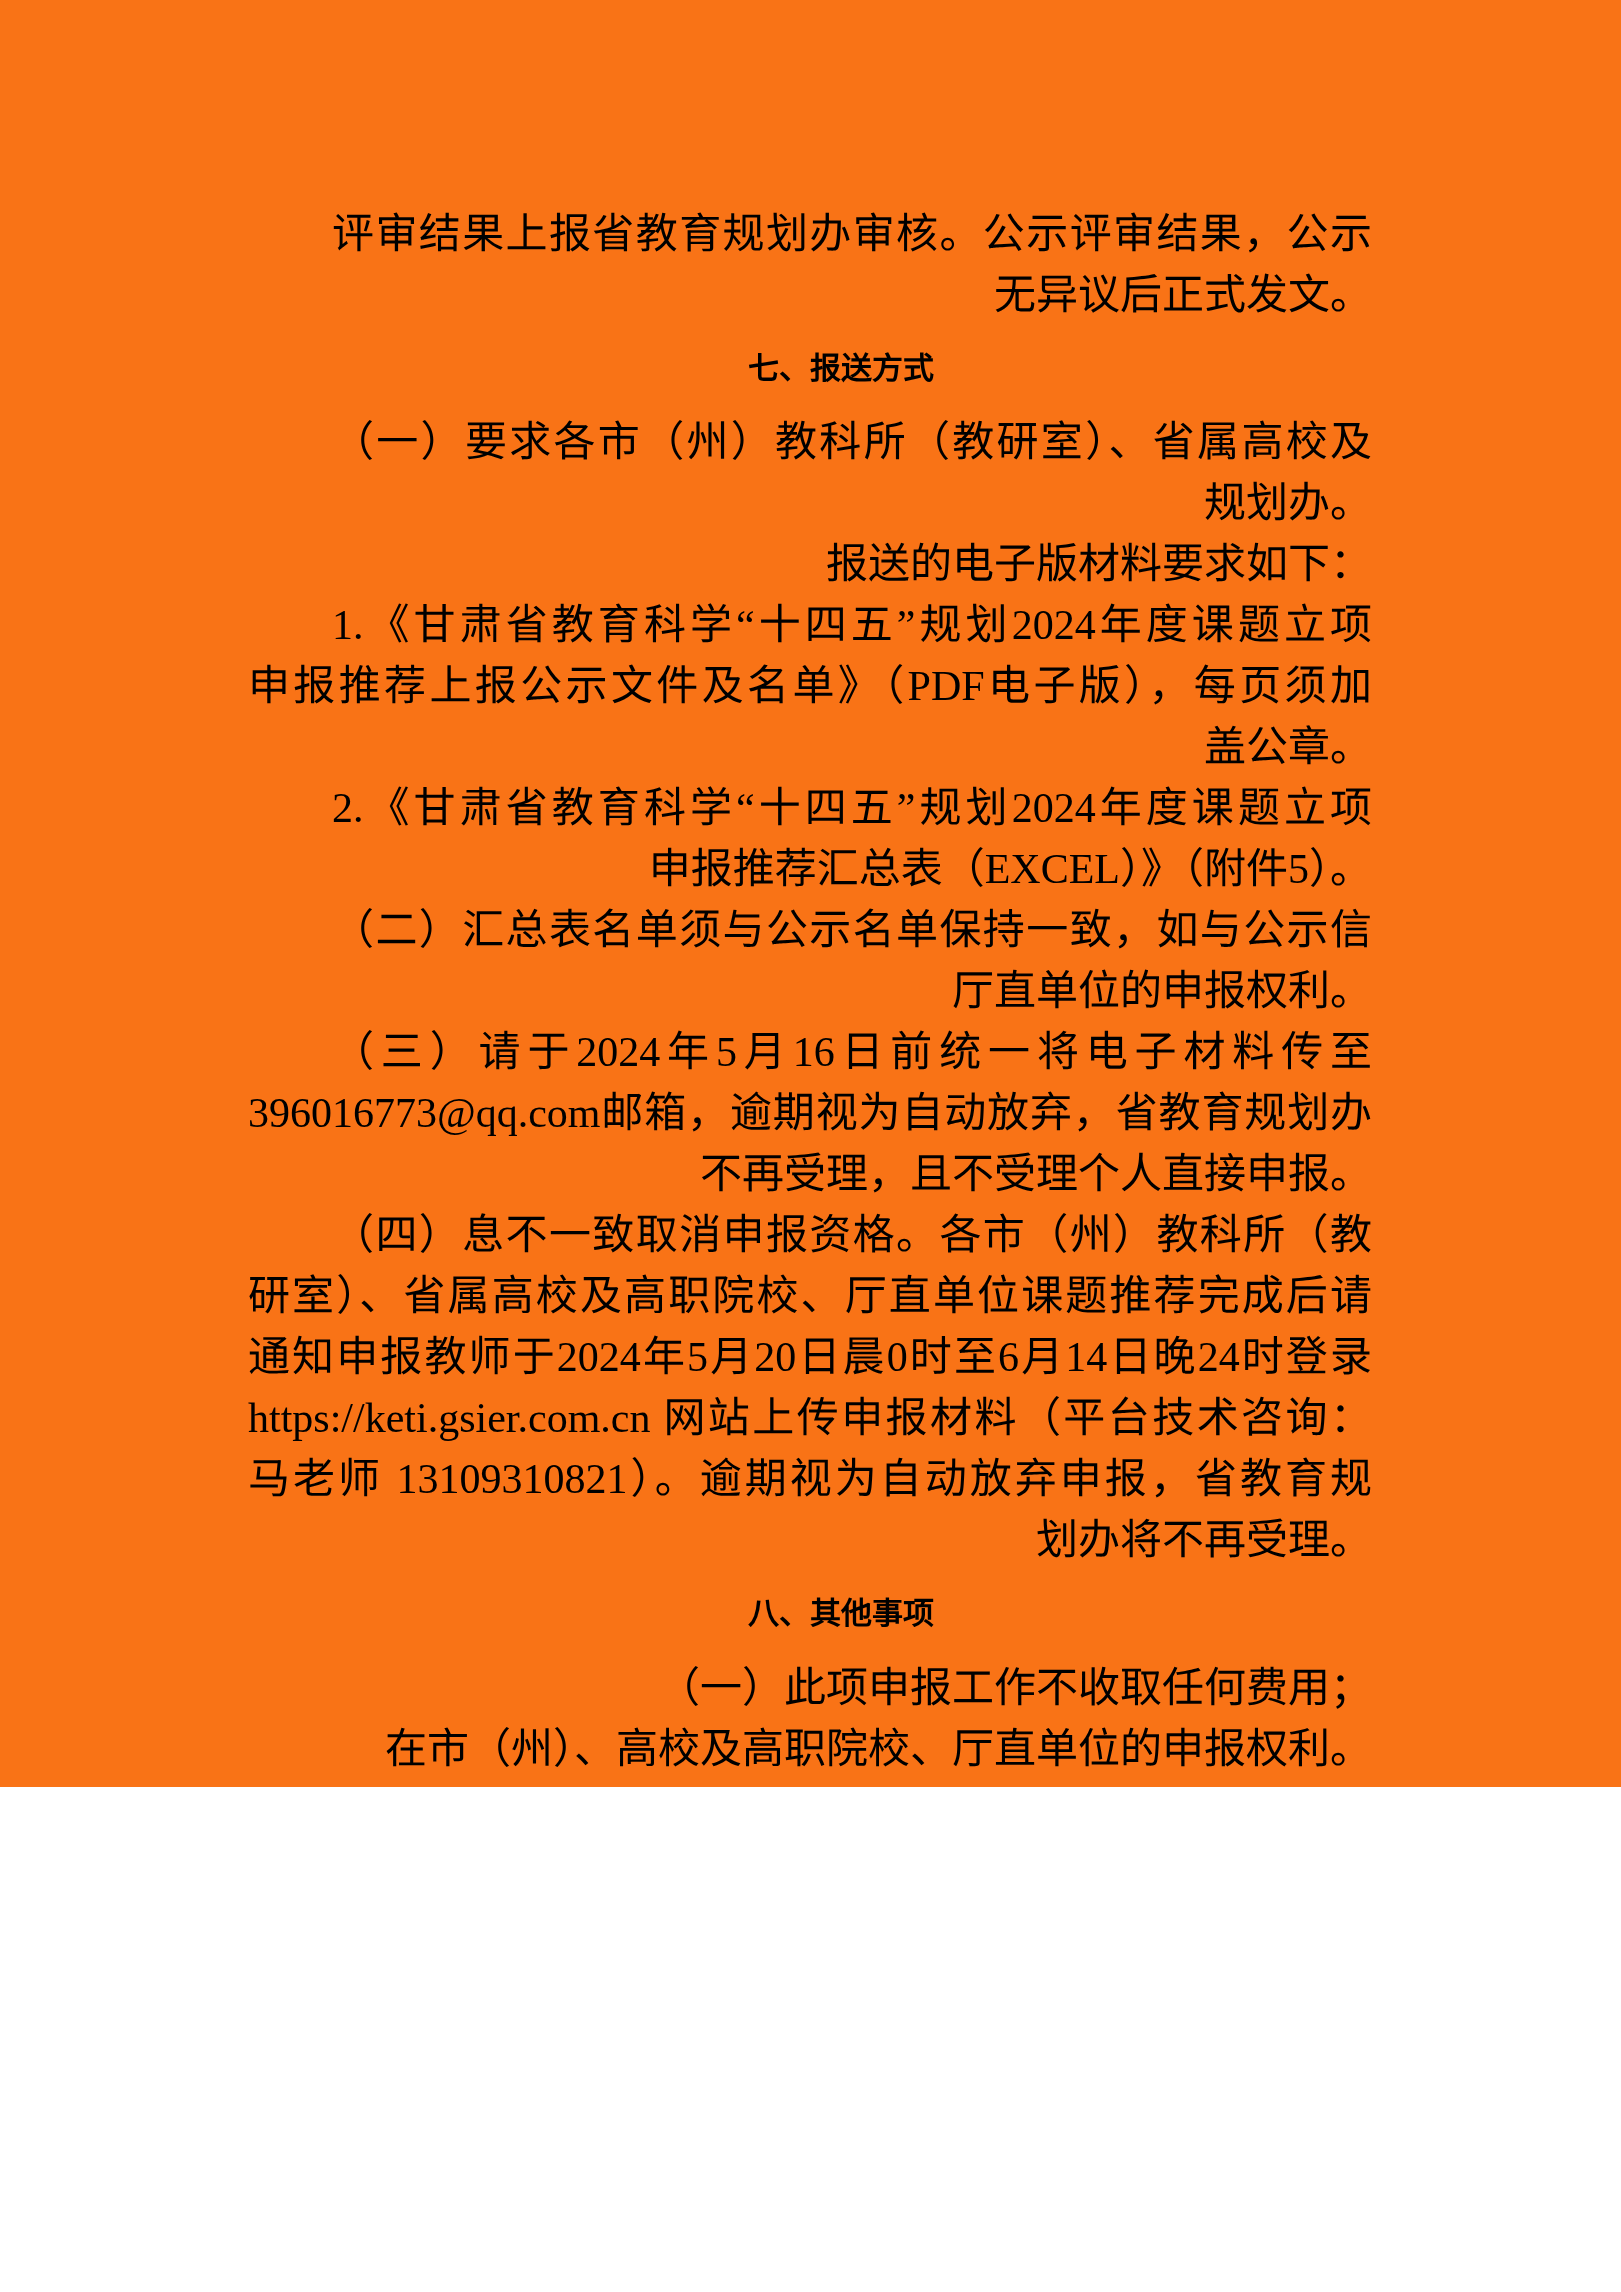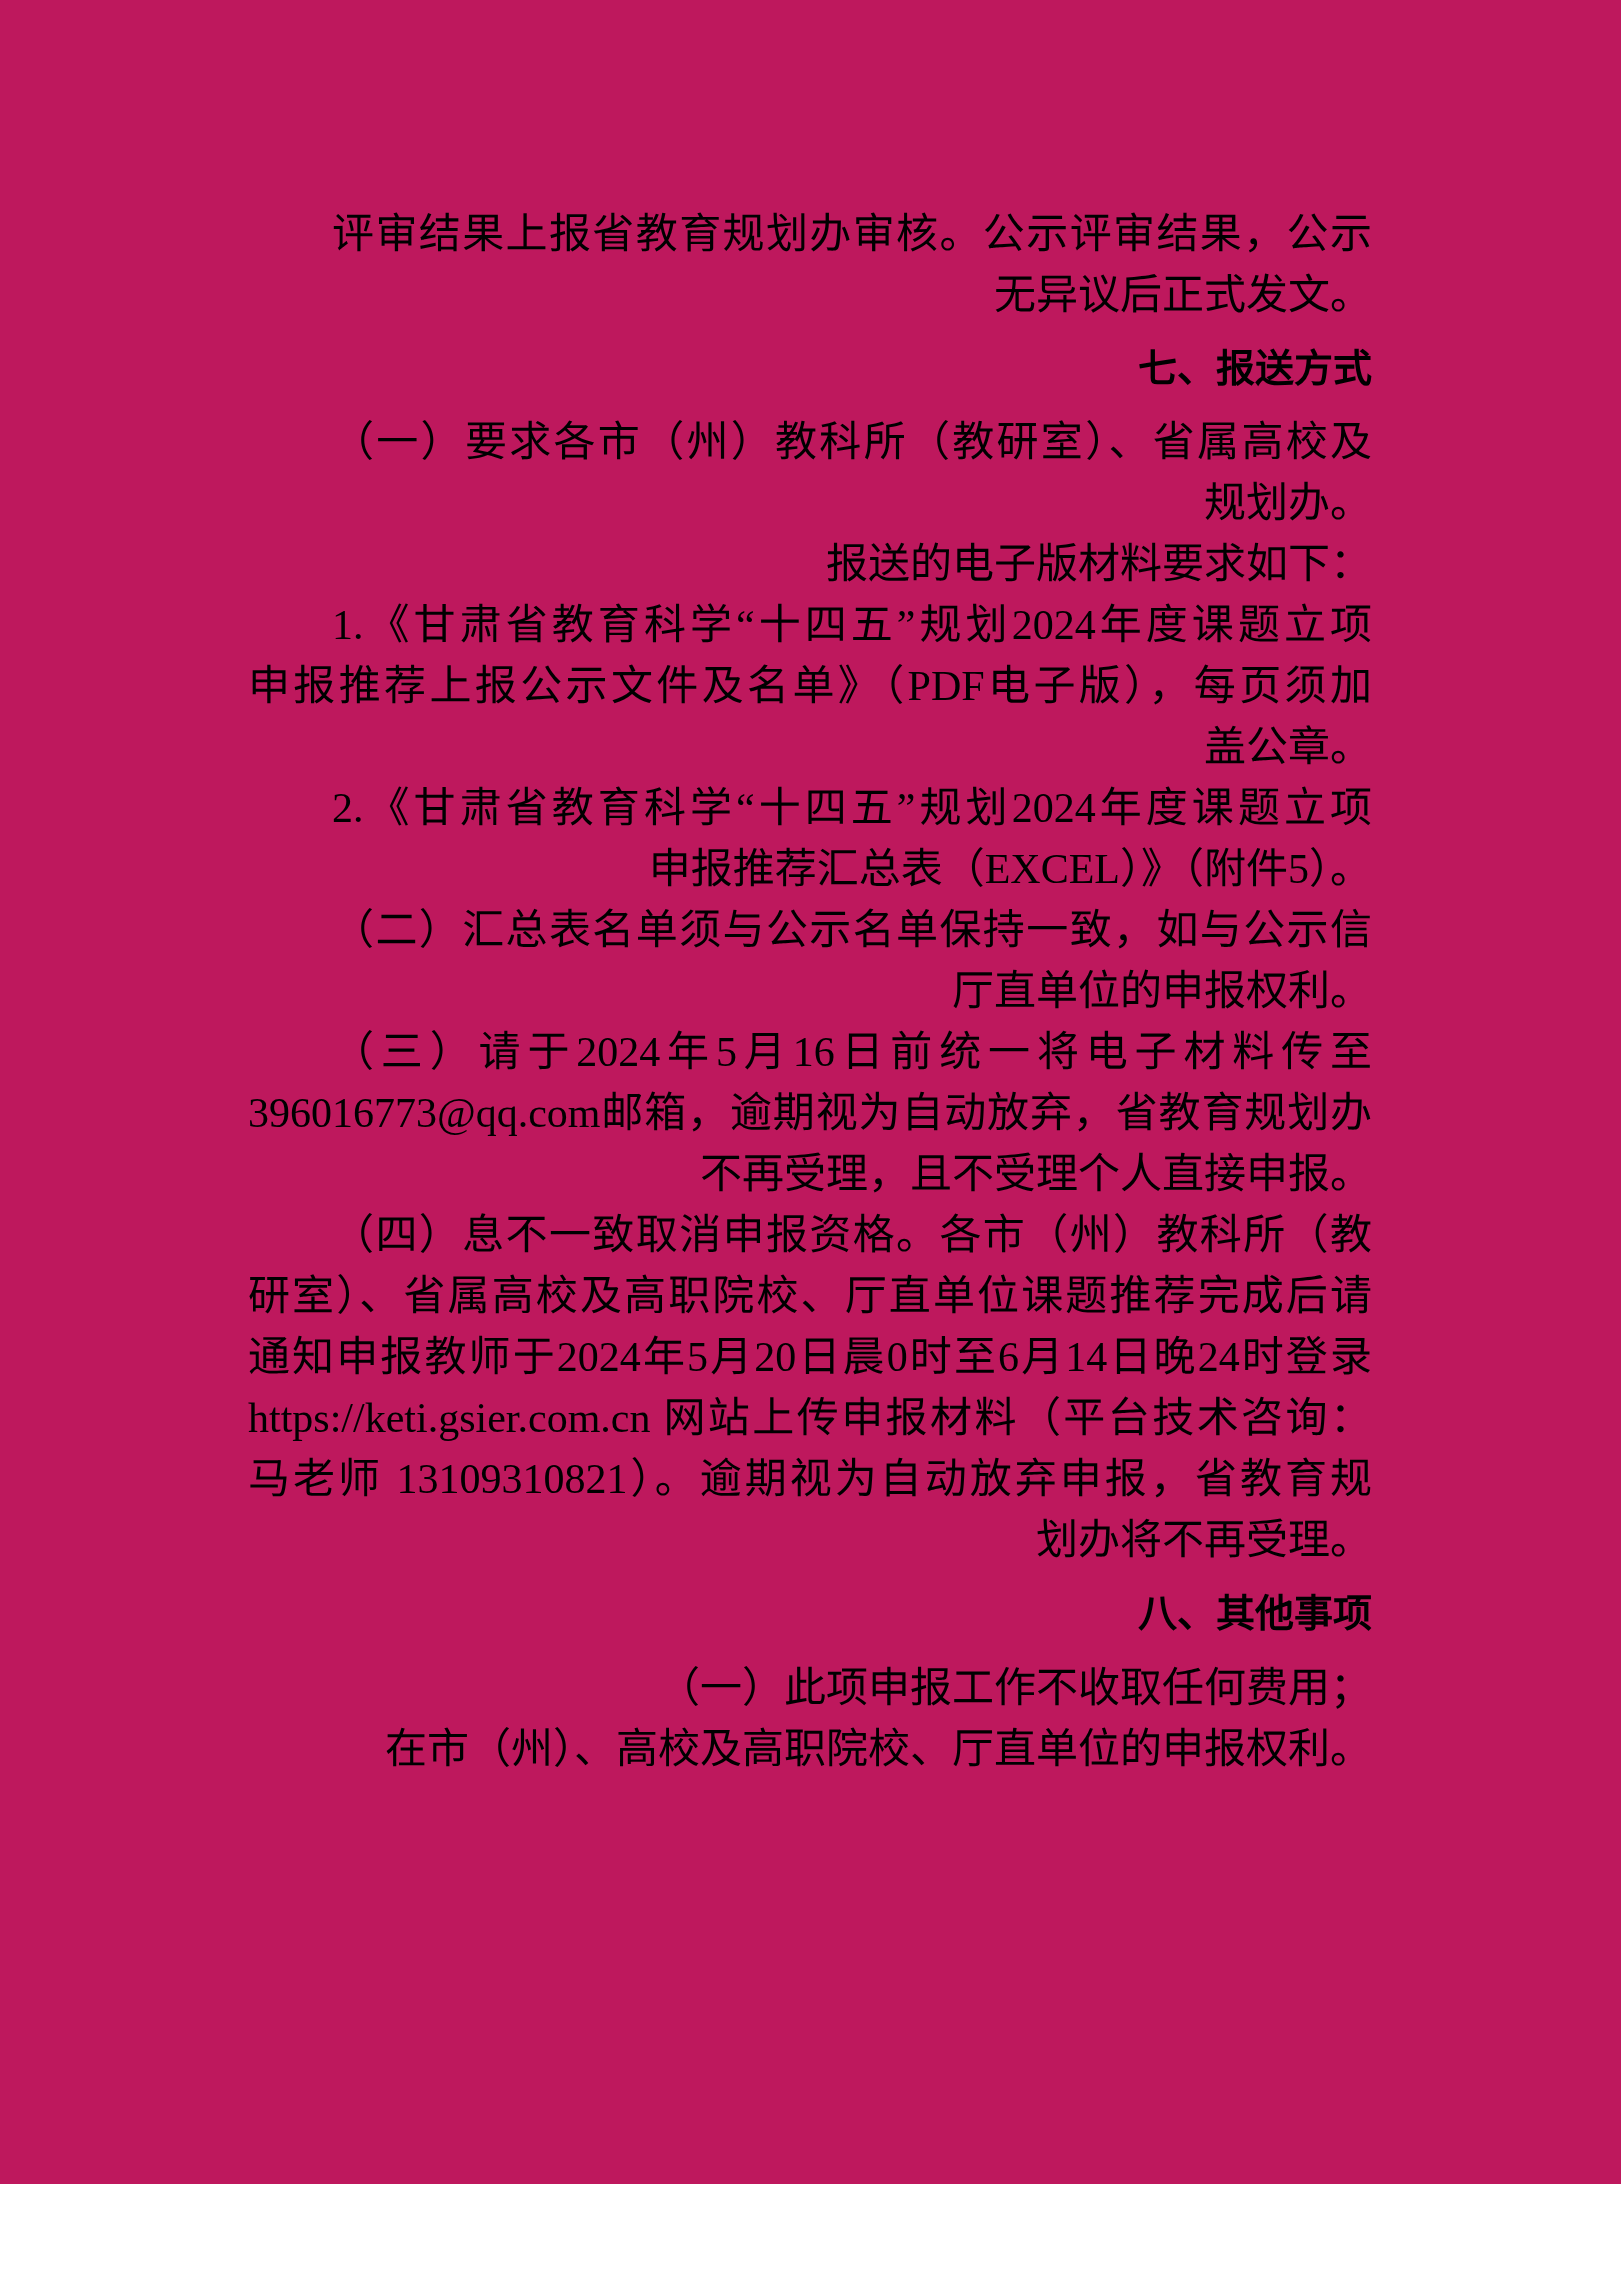--- a/index.html
+++ b/index.html
@@ -1,20 +1,20 @@
 <!DOCTYPE html>
 <html lang="zh-CN"><head>
 <meta charset="utf-8">
 <style>
   html, body { margin: 0; padding: 0; }
   .page {
     position: relative;
     width: 1621px;
-    height: 2184px;
-    background: #be185d;
+    height: 1787px;
+    background: #f97316;
     overflow: hidden;
   }
   .doc {
     padding: 204px 249px 0 248px; 
     color: #000000;
   }
   .ln {
     margin: 0;
     font-family: "Liberation Serif", "DejaVu Serif", serif;
     font-size: 42px;
@@ -25,24 +25,24 @@
   }
   .ind { text-indent: 2em; }
   .just {
     text-align: justify;
     text-align-last: justify;
   }
   .hd {
     margin: 11.8px 0 13.7px 0;
     font-family: "Liberation Sans", "DejaVu Sans", sans-serif;
     font-weight: bold;
-    font-size: 39px;
+    font-size: 31px;
     line-height: 61px;
     text-indent: 2em;
-    text-align: right;
+    text-align: center;
   }
 </style>
 </head>
 <body>
 
 <div class="page">
   <div class="doc">
 
     <p class="ln ind just">评审结果上报省教育规划办审核。公示评审结果，公示</p>
     <p class="ln">无异议后正式发文。</p>

